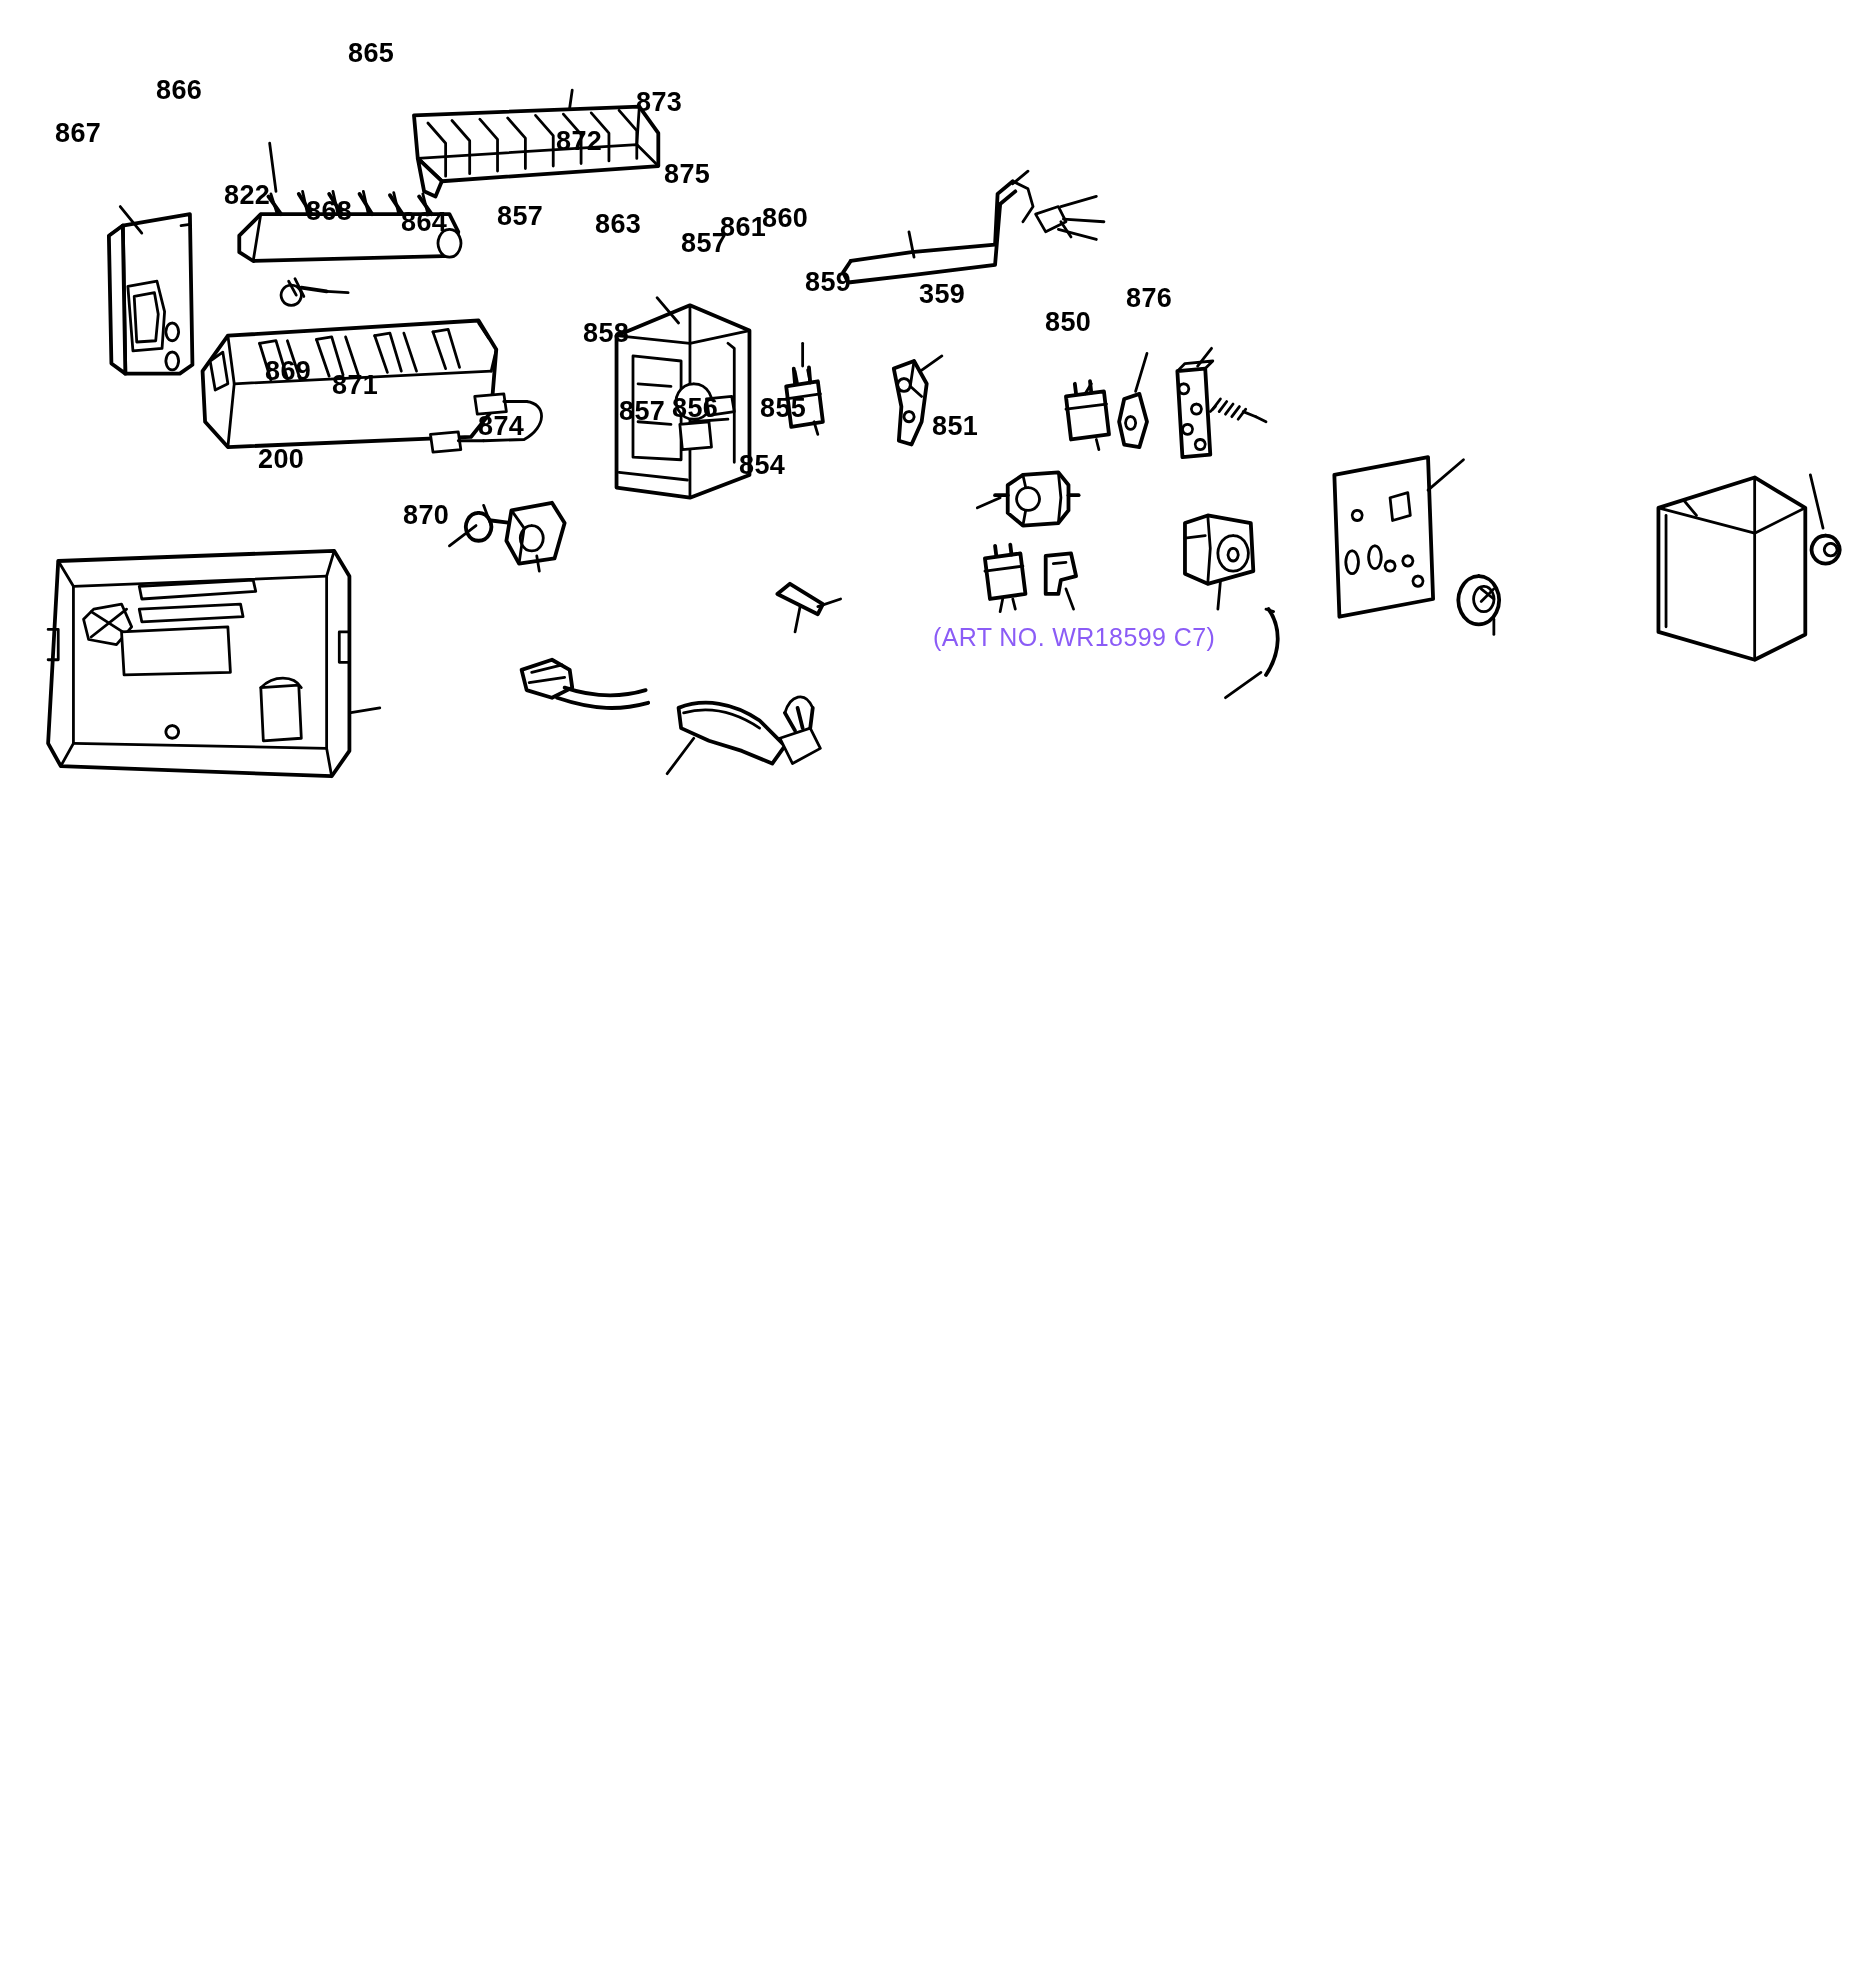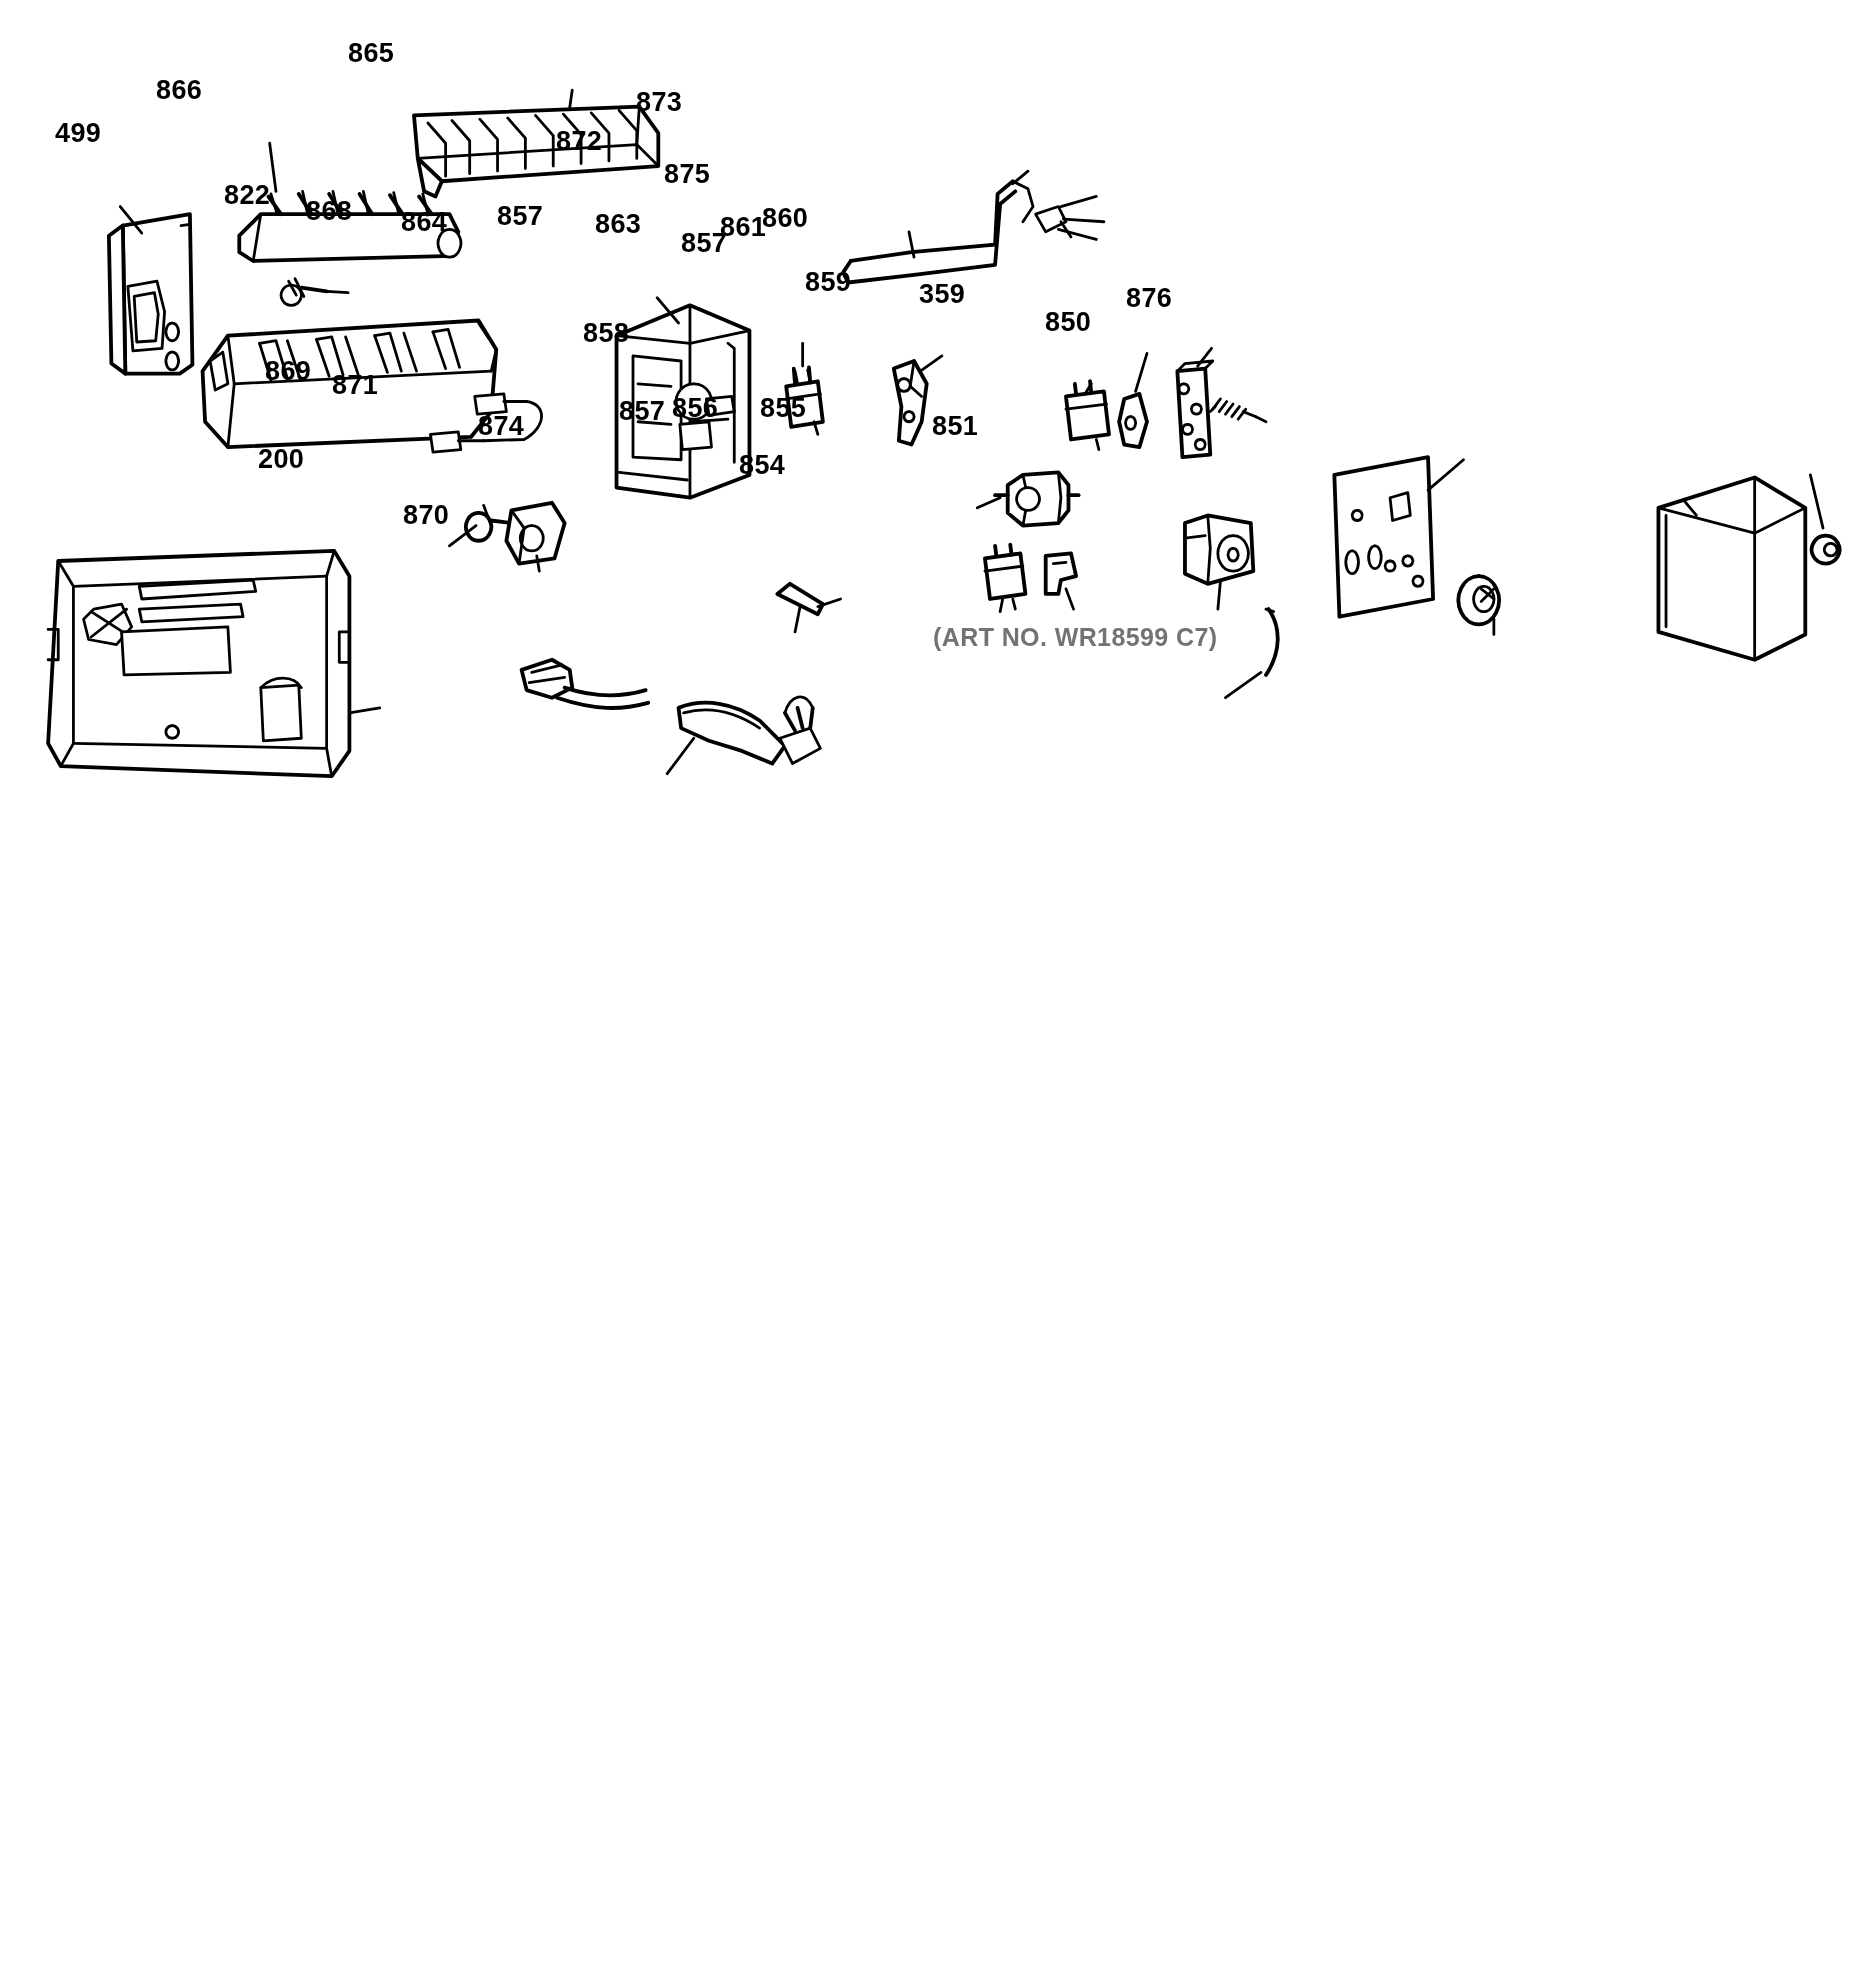--- a/index.html
+++ b/index.html
@@ -32,22 +32,22 @@
     font-size: 27px;
     font-weight: 700;
     color: #000000;
     white-space: nowrap;
     letter-spacing: 0.4px;
   }
   .artno {
     position: absolute;
     font-family: "Liberation Sans", sans-serif;
     font-size: 25px;
-    font-weight: 700;
-    color: #737373;
+    font-weight: 400;
+    color: #8b5cf6;
     white-space: nowrap;
     letter-spacing: 0.4px;
   }
   .lines {
     fill: none;
     stroke: #000000;
     stroke-width: 3;
     stroke-linecap: round;
     stroke-linejoin: round;
   }
@@ -346,21 +346,21 @@
       <path class="lines" d="M640,572 L642,556 M634,572 L630,556 M628,574 L620,560"></path>
       <path class="lines-thin" d="M620,560 C624,546 636,542 642,556"></path>
     </g>
     <path class="lines-thin" d="M527,608 L548,580"></path>
 
   </svg>
 
   <div class="callout" style="left:348px; top:34px;">865</div>
   <div class="callout" style="left:156px; top:71px;">866</div>
   <div class="callout" style="left:636px; top:83px;">873</div>
-  <div class="callout" style="left:55px;  top:114px;">499</div>
+  <div class="callout" style="left:55px;  top:114px;">867</div>
   <div class="callout" style="left:556px; top:122px;">872</div>
   <div class="callout" style="left:664px; top:155px;">875</div>
   <div class="callout" style="left:224px; top:176px;">822</div>
   <div class="callout" style="left:306px; top:192px;">868</div>
   <div class="callout" style="left:401px; top:172px;margin-top:31px;">864</div>
   <div class="callout" style="left:497px; top:197px;">857</div>
   <div class="callout" style="left:595px; top:205px;">863</div>
   <div class="callout" style="left:681px; top:224px;">857</div>
   <div class="callout" style="left:720px; top:208px;">861</div>
   <div class="callout" style="left:762px; top:199px;text-align:center;">860</div>

